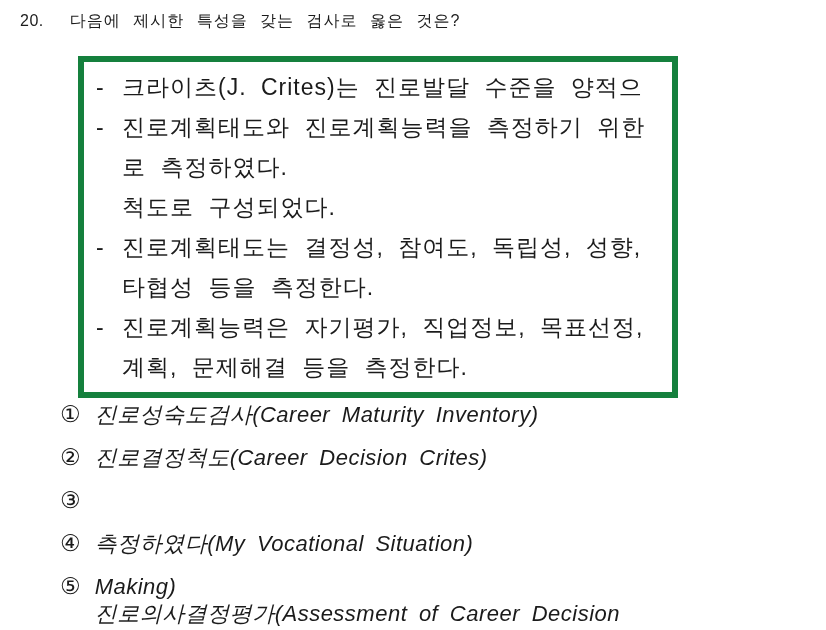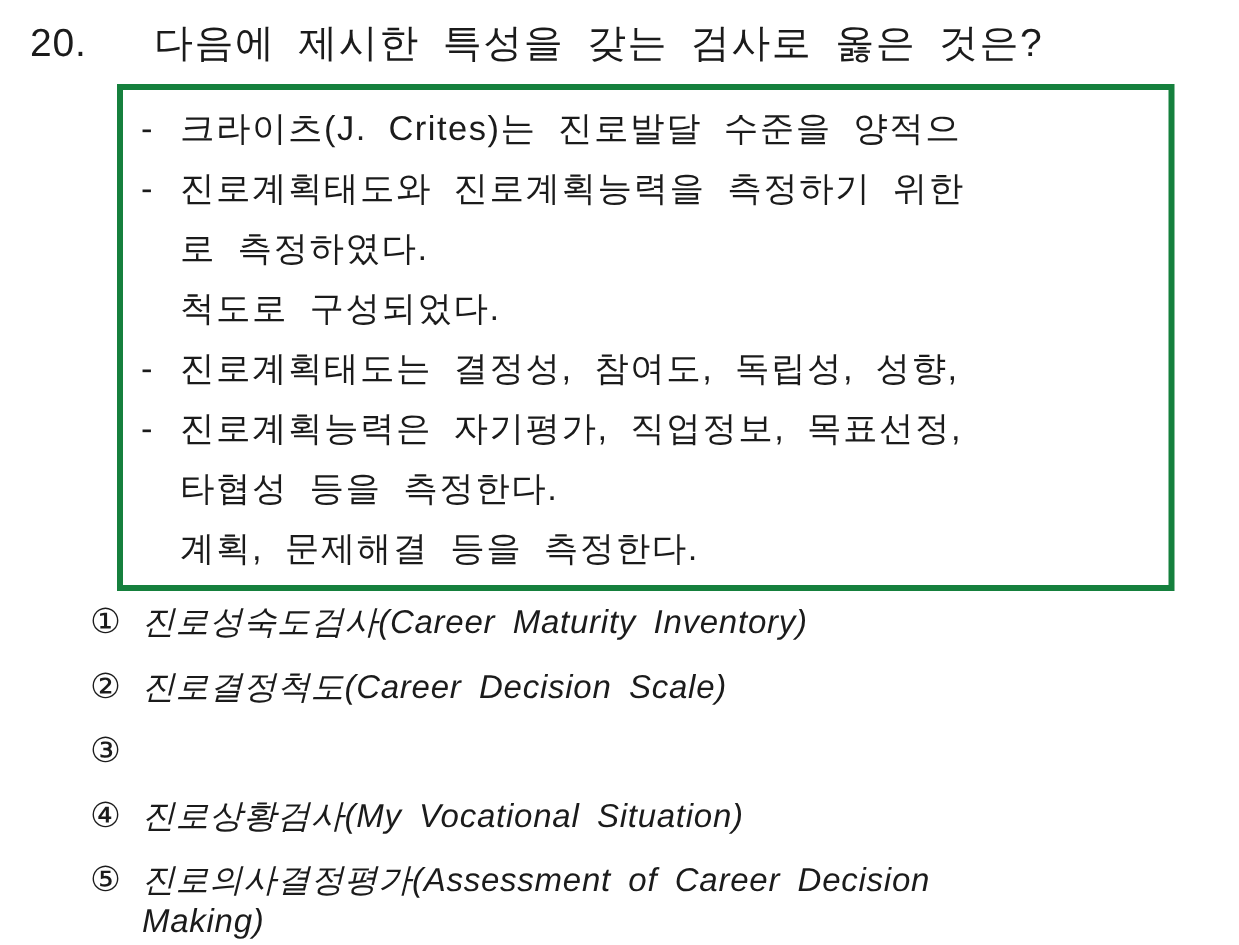--- a/index.html
+++ b/index.html
@@ -7,30 +7,30 @@
     width: 826px; height: 630px;
     background: #ffffff;
     font-family: "Liberation Sans", "DejaVu Sans", sans-serif;
     color: #1b1b1b;
     overflow: hidden;
   }
   .page { position: relative; width: 826px; height: 630px; background: #ffffff; }
 
   .question-line {
     position: absolute; left: 20px; top: 11px;
-    display: flex; align-items: baseline; gap: 0;
-    font-size: 26px; letter-spacing: 0.5px;
+    display: flex; align-items: baseline; gap: 26px;
+    font-size: 16px; letter-spacing: 0.5px;
     white-space: nowrap;
   }
-  .question-line .q-text { word-spacing: 7px; letter-spacing: 1px; margin-left: 45px; }
+  .question-line .q-text { word-spacing: 7px; letter-spacing: 1px; }
 
   .char-box {
     position: absolute; left: 78px; top: 56px;
-    width: 705px; min-height: 328px;
-    border: 4px solid #15803d;
+    width: 600px; min-height: 328px;
+    border: 6px solid #15803d;
     padding: 5px 8px 5px 12px;
   }
   .box-line {
     font-size: 23px; line-height: 40px;
     letter-spacing: 1px; word-spacing: 7px;
     white-space: nowrap;
   }
   .box-line .dash { display: inline-block; width: 26px; letter-spacing: 0; }
   .box-line.cont { padding-left: 26px; }
 
@@ -59,55 +59,55 @@
   </div>
 
   <div class="char-box">
     <div class="box-line first"><span class="dash">-</span><span>크라이츠(J. Crites)는 진로발달 수준을 양적으</span></div>
     <div class="box-line first"><span class="dash">-</span><span>진로계획태도와 진로계획능력을 측정하기 위한</span></div>
 
     <div class="box-line cont"><span>로 측정하였다.</span></div>
     <div class="box-line cont"><span>척도로 구성되었다.</span></div>
 
     <div class="box-line first"><span class="dash">-</span><span>진로계획태도는 결정성, 참여도, 독립성, 성향,</span></div>
+    <div class="box-line cont"><span>타협성 등을 측정한다.</span></div>
+
     <div class="box-line first"><span class="dash">-</span><span>진로계획능력은 자기평가, 직업정보, 목표선정,</span></div>
-
-    <div class="box-line cont"><span>타협성 등을 측정한다.</span></div>
     <div class="box-line cont"><span>계획, 문제해결 등을 측정한다.</span></div>
   </div>
 
   <div class="options">
 
     <div class="option">
       <span class="onum">①</span>
       <span class="otext">
         <div>진로성숙도검사(Career Maturity Inventory)</div>
       </span>
     </div>
 
     <div class="option">
       <span class="onum">②</span>
       <span class="otext">
-        <div>진로결정척도(Career Decision Scale)</div>
+        <div>진로결정척도(Career Decision Crites)</div>
       </span>
     </div>
 
     <div class="option">
       <span class="onum">③</span>
     </div>
 
     <div class="option">
       <span class="onum">④</span>
       <span class="otext">
-        <div>진로상황검사(My Vocational Situation)</div>
+        <div>측정하였다(My Vocational Situation)</div>
       </span>
     </div>
 
     <div class="option">
       <span class="onum">⑤</span>
       <span class="otext">
+        <div>Making)</div>
         <div>진로의사결정평가(Assessment of Career Decision</div>
-        <div>Making)</div>
       </span>
     </div>
 
   </div>
 </div>
 
 </body></html>

